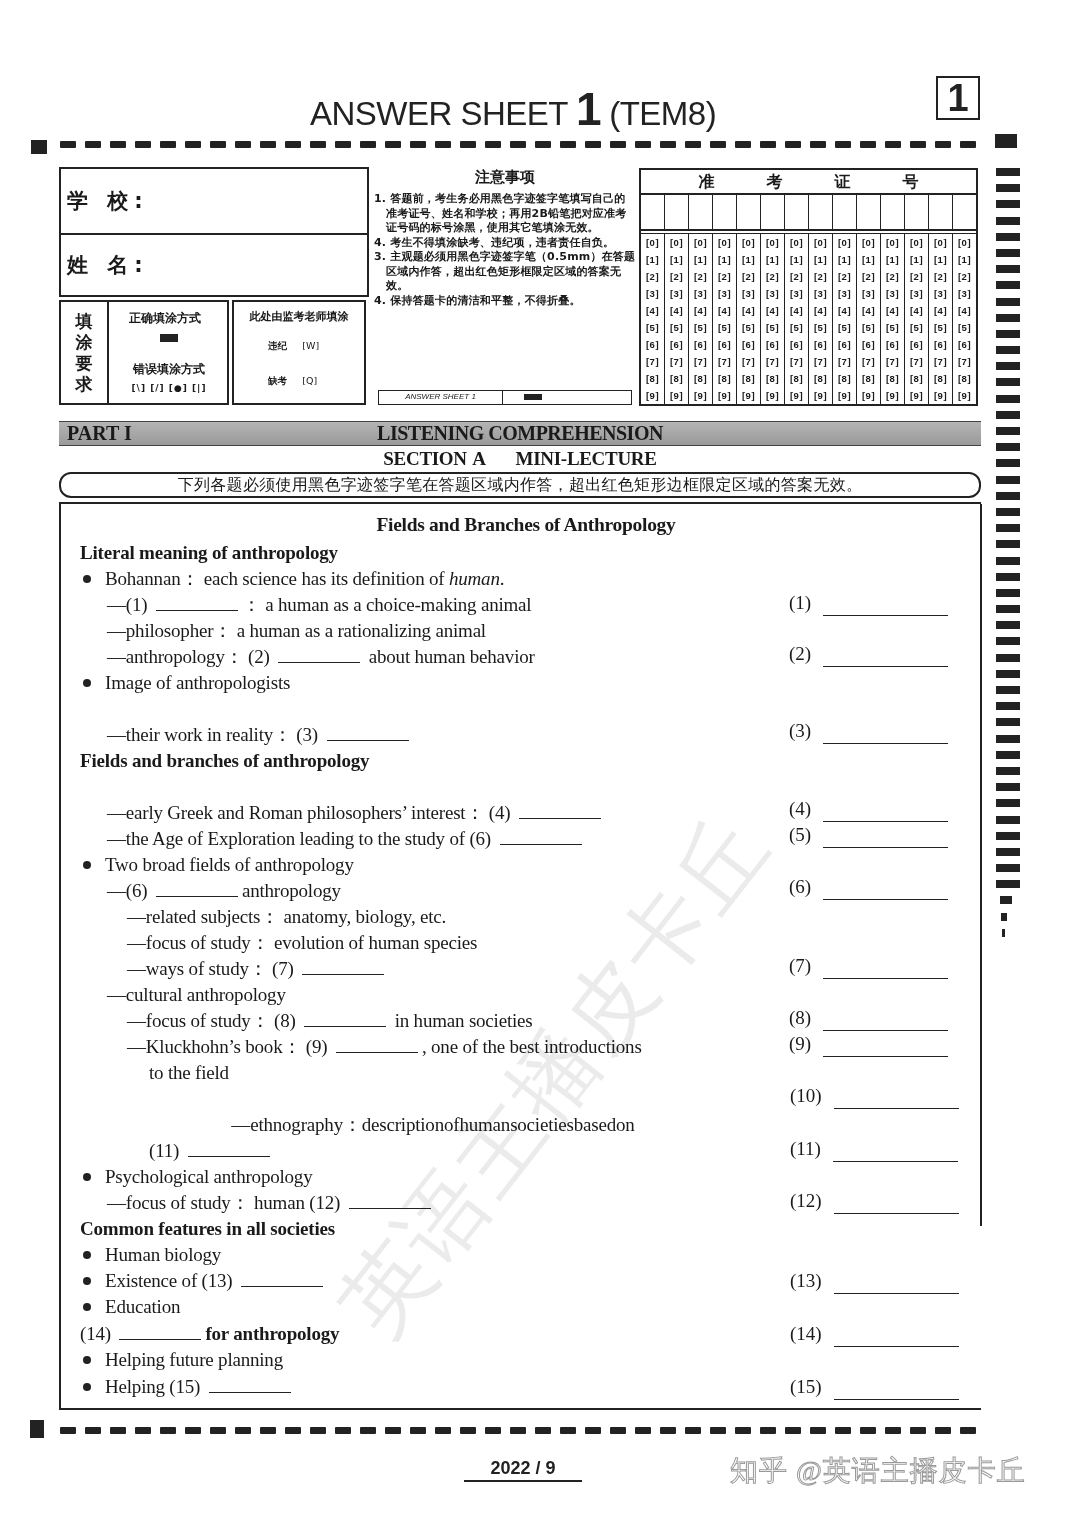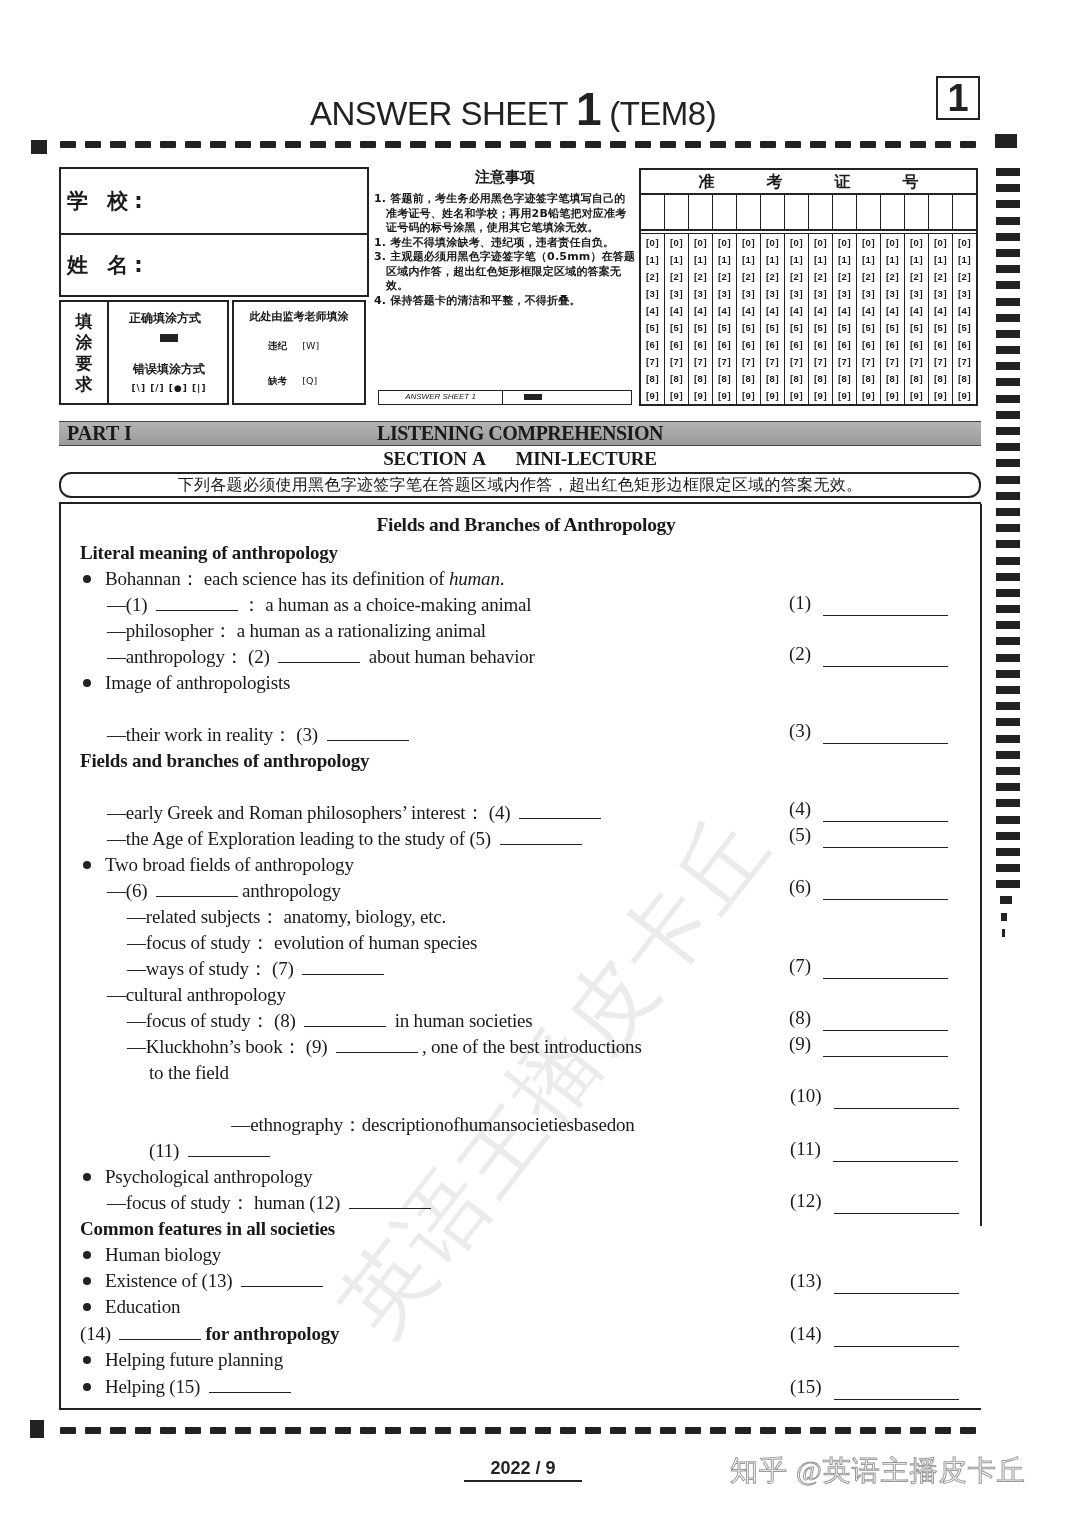--- a/index.html
+++ b/index.html
@@ -273,21 +273,21 @@
   </div>
   <div class="row2">
     <span>缺考</span>
     <span class="code">[Q]</span>
   </div>
 </div>
 
 <div class="notice">
   <div class="notice-title">注意事项</div>
   <div class="notice-item">1. 答题前，考生务必用黑色字迹签字笔填写自己的准考证号、姓名和学校；再用2B铅笔把对应准考证号码的标号涂黑，使用其它笔填涂无效。</div>
-  <div class="notice-item">1. 考生不得填涂缺考、违纪项，违者责任自负。</div>
+  <div class="notice-item">4. 考生不得填涂缺考、违纪项，违者责任自负。</div>
   <div class="notice-item">3. 主观题必须用黑色字迹签字笔（0.5mm）在答题区域内作答，超出红色矩形框限定区域的答案无效。</div>
   <div class="notice-item">4. 保持答题卡的清洁和平整，不得折叠。</div>
 </div>
 <div class="notice-tag">
   <span class="lbl">ANSWER SHEET 1</span>
   <span class="mark"></span>
 </div>
 
 <div class="exam-grid">
   <div class="exam-head">
@@ -501,21 +501,21 @@
   <div class="line head" style="top:36px;">Literal meaning of anthropology</div>
   <div class="line b1" style="top:62px;"><span class="bullet"></span><span>Bohannan： each science has its definition of </span><i>human</i><span>.</span></div>
   <div class="line d1" style="top:88px;"><span>—(1)</span> <span class="blank"></span><span>： a human as a choice-making animal</span></div>
   <div class="line d1" style="top:114px;">—philosopher： a human as a rationalizing animal</div>
   <div class="line d1" style="top:140px;"><span>—anthropology： (2)</span> <span class="blank"></span> <span>about human behavior</span></div>
   <div class="line b1" style="top:166px;"><span class="bullet"></span><span>Image of anthropologists</span></div>
   <div class="line d1" style="top:218px;"><span>—their work in reality： (3)</span> <span class="blank"></span></div>
 
   <div class="line head" style="top:244px;">Fields and branches of anthropology</div>
   <div class="line d1" style="top:296px;"><span>—early Greek and Roman philosophers’ interest： (4)</span> <span class="blank"></span></div>
-  <div class="line d1" style="top:322px;"><span>—the Age of Exploration leading to the study of (5)</span> <span class="blank"></span></div>
+  <div class="line d1" style="top:322px;"><span>—the Age of Exploration leading to the study of (6)</span> <span class="blank"></span></div>
   <div class="line b1" style="top:348px;"><span class="bullet"></span><span>Two broad fields of anthropology</span></div>
   <div class="line d1" style="top:374px;"><span>—(6)</span> <span class="blank"></span><span>anthropology</span></div>
   <div class="line d2" style="top:400px;">—related subjects： anatomy, biology, etc.</div>
   <div class="line d2" style="top:426px;">—focus of study： evolution of human species</div>
   <div class="line d2" style="top:452px;"><span>—ways of study： (7)</span> <span class="blank"></span></div>
   <div class="line d1" style="top:478px;">—cultural anthropology</div>
   <div class="line d2" style="top:504px;"><span>—focus of study： (8)</span> <span class="blank"></span> <span>in human societies</span></div>
   <div class="line d2" style="top:530px;"><span>—Kluckhohn’s book： (9)</span> <span class="blank"></span><span>, one of the best introductions</span></div>
   <div class="line d2c" style="top:556px;">to the field</div>
   <div class="line d2 justify" style="top:608px;" id="l21">

